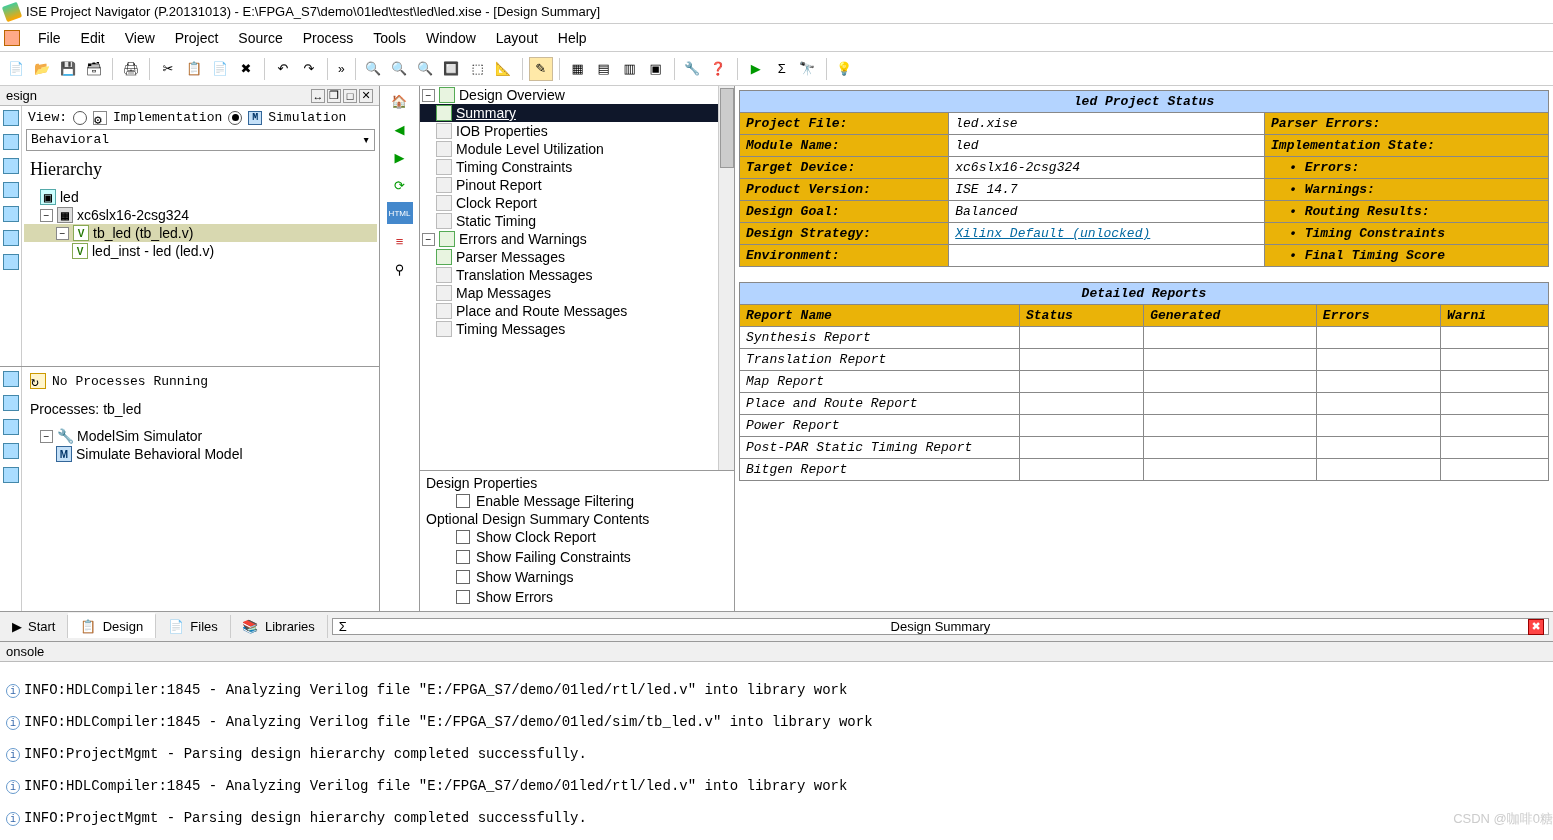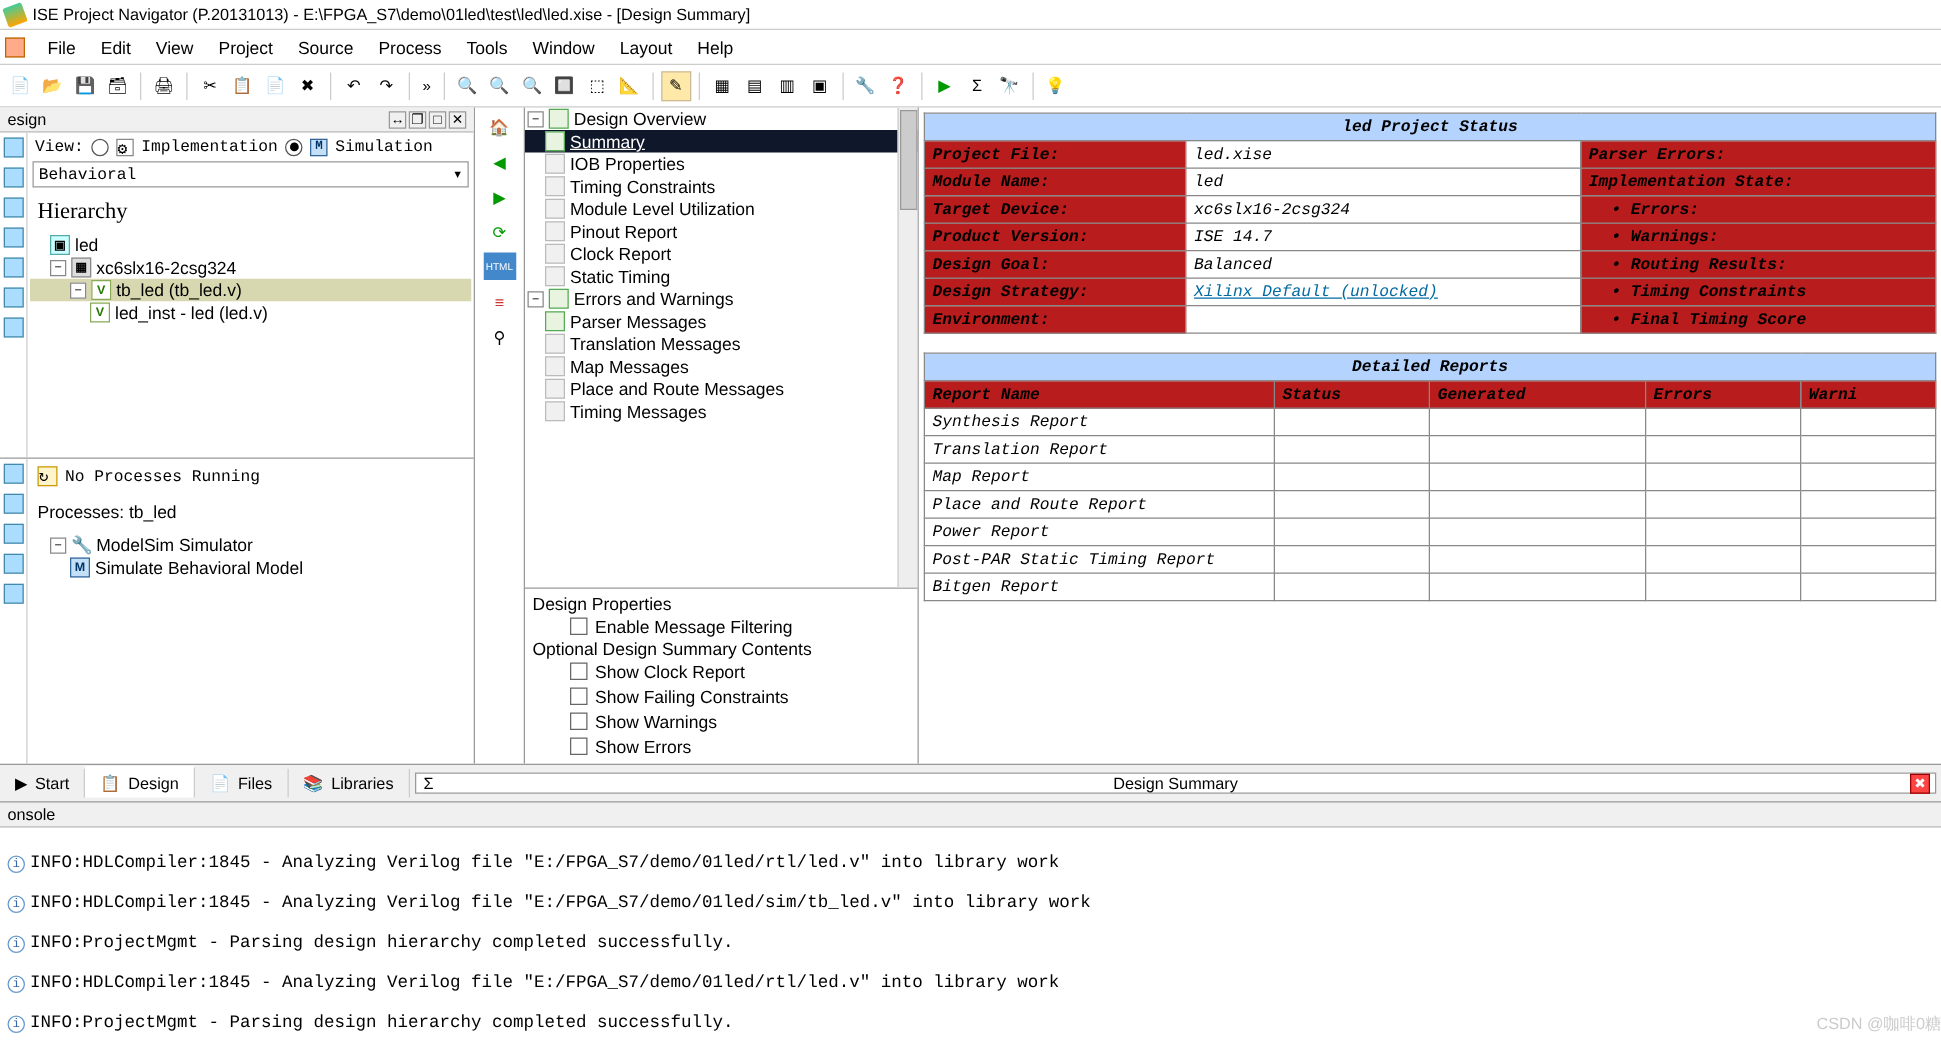--- a/index.html
+++ b/index.html
@@ -48,21 +48,21 @@
 .tree-row.summary{background:#0f172a;color:#fff;text-decoration:underline;}
 .pg{width:16px;height:16px;background:#e8f4e0;border:1px solid #5a5;}
 .pg-grey{width:16px;height:16px;background:#f0f0f0;border:1px solid #bbb;}
 .props-box{padding:4px 6px;font-size:14px;}
 .chk{width:14px;height:14px;border:1px solid #666;display:inline-flex;margin-right:6px;}
 .chk-row{display:flex;align-items:center;padding:2px 4px 2px 30px;}
 .right-panel{flex:1;overflow:auto;padding:4px;}
 table{border-collapse:collapse;width:100%;font-family:"Courier New",monospace;font-size:13px;font-style:italic;}
 td,th{border:1px solid #888;padding:3px 6px;text-align:left;}
 .hdr-blue{background:#b4d4ff;text-align:center;font-weight:bold;}
-.lbl-y{background:#b91c1c;font-weight:bold;}
+.lbl-y{background:#eab308;font-weight:bold;}
 .link{color:#0369a1;text-decoration:underline;cursor:pointer;}
 .tabbar{display:flex;align-items:center;border-top:1px solid #999;height:30px;background:#f0f0f0;}
 .tab{display:flex;align-items:center;gap:6px;padding:4px 12px;cursor:pointer;border-right:1px solid #ccc;}
 .tab.active{background:#fff;border-top:2px solid #fff;margin-top:-2px;}
 .doc-tab{flex:1;display:flex;align-items:center;justify-content:center;position:relative;border:1px solid #999;margin:2px 4px;background:#fff;}
 .doc-tab .close{position:absolute;right:4px;width:16px;height:16px;background:#f44;color:#fff;display:flex;align-items:center;justify-content:center;font-size:11px;border:1px solid #900;cursor:pointer;}
 .console-title{background:#f0f0f0;border-top:1px solid #999;border-bottom:1px solid #bbb;padding:2px 6px;font-size:13px;}
 .console{font-family:"Courier New",monospace;font-size:14px;padding:4px 6px;white-space:pre;overflow:auto;flex:1;}
 .console .ln{display:flex;align-items:flex-start;}
 .console .info-i{width:14px;height:14px;border:1px solid #69c;border-radius:50%;color:#36a;font-size:10px;display:flex;align-items:center;justify-content:center;margin-right:4px;margin-top:2px;flex-shrink:0;}
@@ -245,25 +245,25 @@
       <div class="tree-row indent1 summary">
           <span class="pg"></span>
           <span>Summary</span>
         </div>
       <div class="tree-row indent1">
           <span class="pg-grey"></span>
           <span>IOB Properties</span>
         </div>
       <div class="tree-row indent1">
           <span class="pg-grey"></span>
+          <span>Module Level Utilization</span>
+        </div>
+      <div class="tree-row indent1">
+          <span class="pg-grey"></span>
           <span>Timing Constraints</span>
-        </div>
-      <div class="tree-row indent1">
-          <span class="pg-grey"></span>
-          <span>Module Level Utilization</span>
         </div>
       <div class="tree-row indent1">
           <span class="pg-grey"></span>
           <span>Pinout Report</span>
         </div>
       <div class="tree-row indent1">
           <span class="pg-grey"></span>
           <span>Clock Report</span>
         </div>
       <div class="tree-row indent1">

